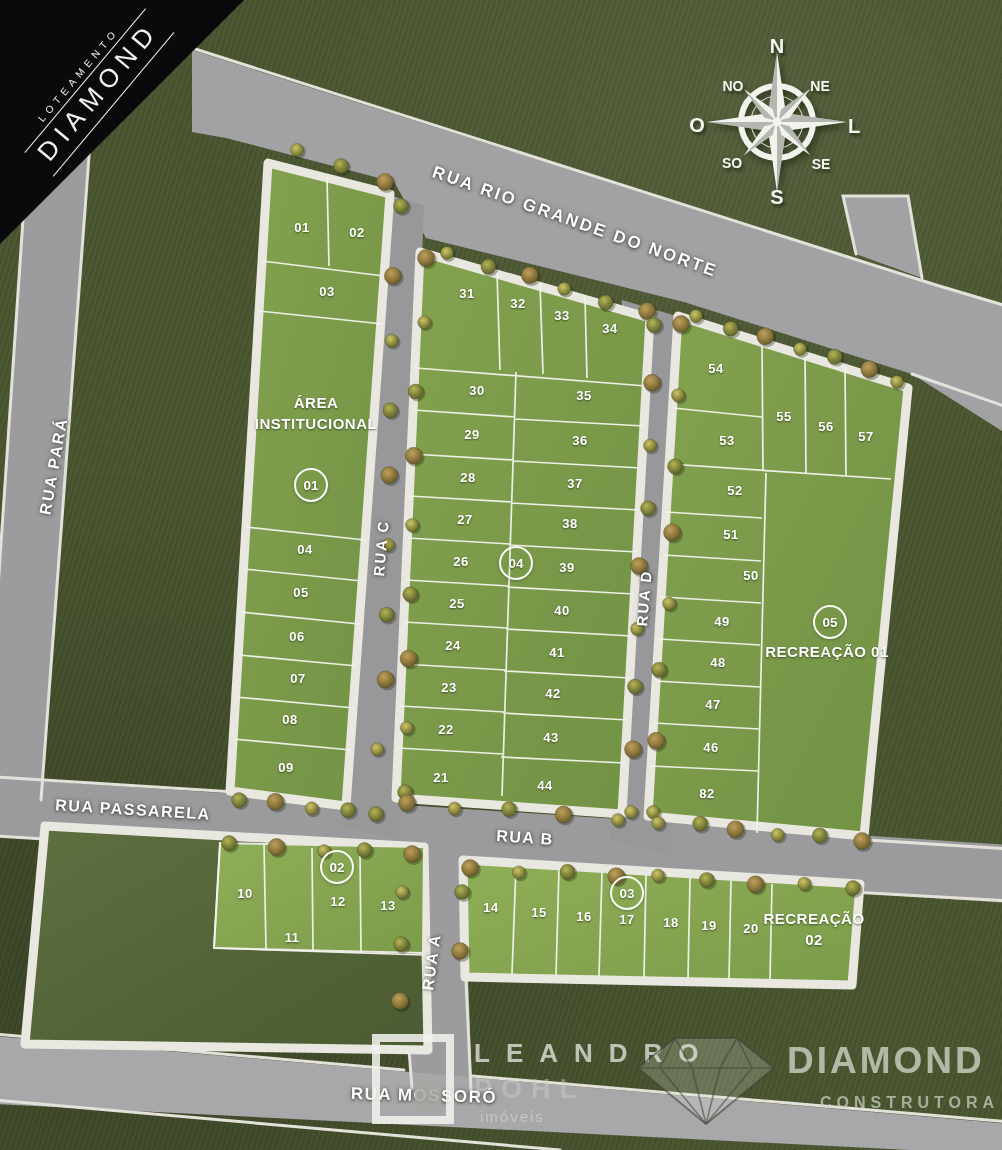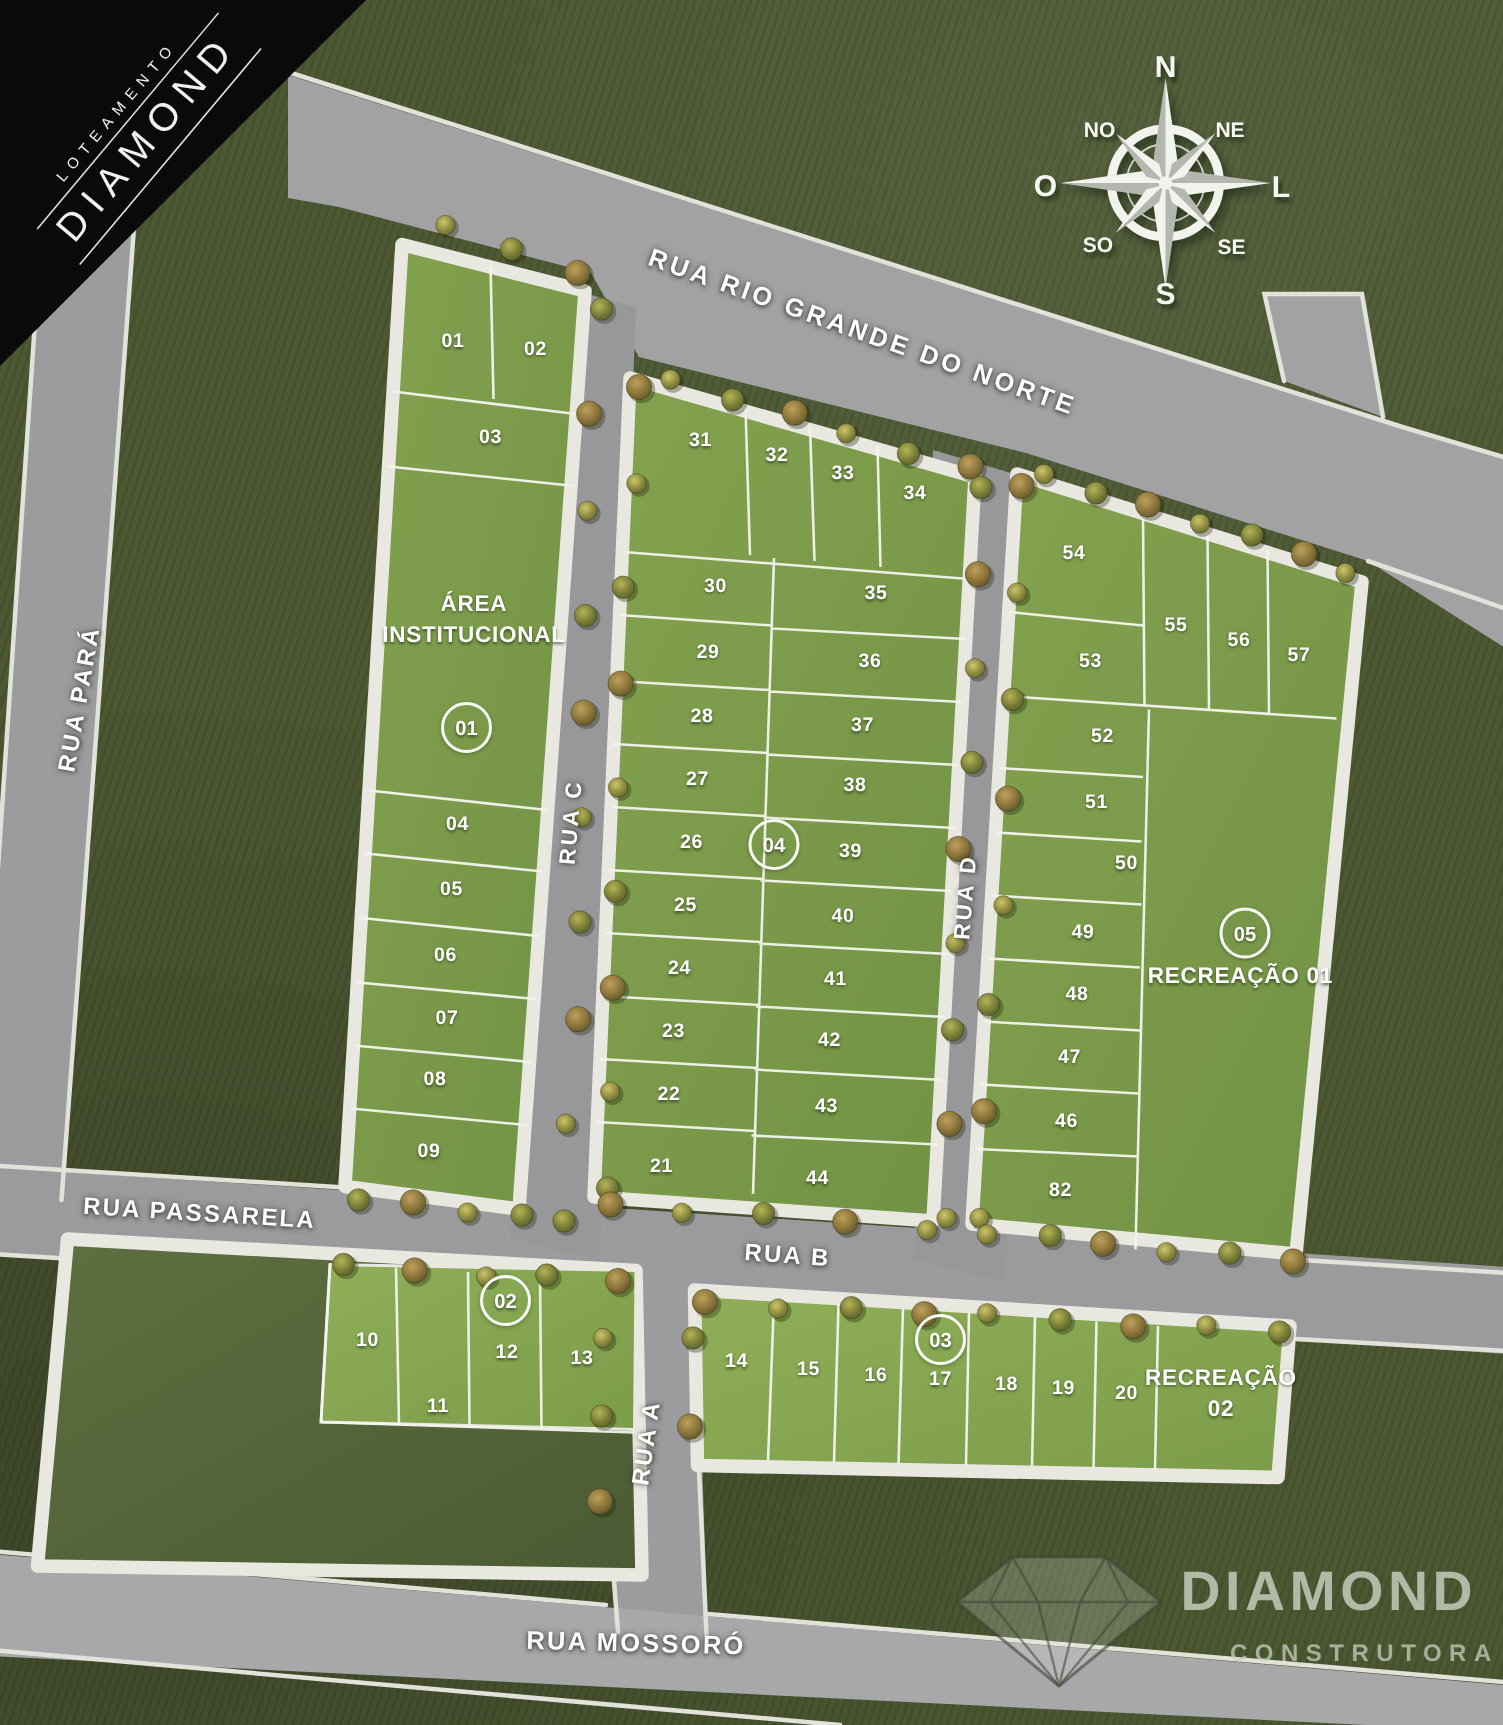--- a/index.html
+++ b/index.html
@@ -451,20 +451,26 @@
       </div>
   </div>
 
   <div class="banner">
     <div class="banner-inner">
       <div class="b-sub">LOTEAMENTO</div>
       <div class="b-title">DIAMOND</div>
     </div>
   </div>
 
+  <div class="wm wm-realtor">
+    <div class="lp-icon"></div>
+    <div class="lp-l1">LEANDRO</div>
+    <div class="lp-l2">POHL</div>
+    <div class="lp-l3">imóveis</div>
+  </div>
 
   <div class="wm wm-builder">
     <svg class="dm-svg" width="152" height="100" viewBox="0 0 152 100">
       <g fill="rgba(228,231,223,0.22)" stroke="rgba(62,68,55,0.6)" stroke-width="2" stroke-linejoin="round">
         <polygon points="45,8 107,8 144,38 76,94 8,38"></polygon>
       </g>
       <g fill="none" stroke="rgba(62,68,55,0.55)" stroke-width="1.6">
         <path d="M8,38 L144,38 M45,8 L30,38 L76,94 M107,8 L122,38 L76,94 M45,8 L62,38 M107,8 L90,38 M62,38 L76,94 L90,38"></path>
       </g>
     </svg>

